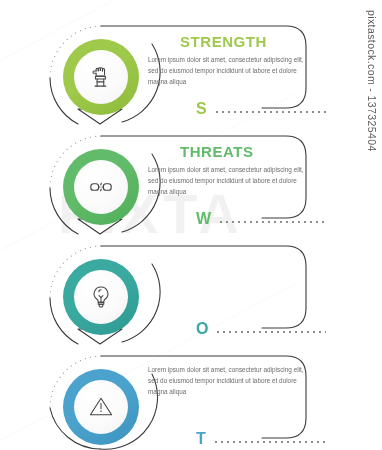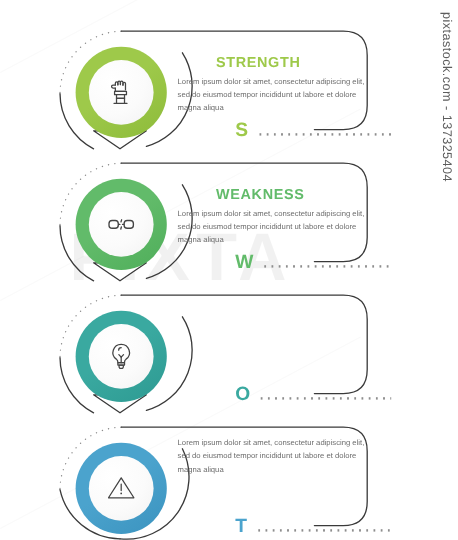--- a/index.html
+++ b/index.html
@@ -44,24 +44,24 @@
 
   
   .text-block {
     position: absolute;
     left: 148px;
     top: 20px;
     width: 160px;
   }
   .swot-title {
     font-family: "Liberation Sans", sans-serif;
-    font-size: 12px;
+    font-size: 15px;
     font-weight: bold;
     letter-spacing: 0.55px;
-    margin: 12px 0 5px 0;
+    margin: 0 0 5px 0;
     line-height: 1;
     padding-left: 32px;
   }
   .swot-desc {
     font-family: "Liberation Sans", sans-serif;
     font-size: 6.4px;
     line-height: 1.72;
     color: #6c6c6c;
     margin: 0;
     width: 156px;
@@ -238,21 +238,21 @@
           <rect x="19" y="12" width="9.5" height="8" rx="3.2"></rect>
           <path d="M14.6 16h-1.2"></path>
           <path d="M18.6 16h-1.2"></path>
           <path d="M15.8 13.4l.6-2.1"></path>
           <path d="M16.2 18.6l-.6 2.1"></path>
         </svg>
       </div>
     </div>
 
     <div class="text-block">
-      <div class="swot-title" style="color: rgb(98, 187, 106);">WEAKNESS</div>
+      <div class="swot-title" style="color: rgb(98, 187, 106);">THREATS</div>
       <div class="swot-desc">Lorem ipsum dolor sit amet, consectetur adipiscing elit, sed do eiusmod tempor incididunt ut labore et dolore magna aliqua</div>
     </div>
 
     <div class="letter-row">
       <span class="big-letter" style="color: rgb(98, 187, 106);">W</span>
       <span class="dot-tail"></span>
     </div>
   </div>
 
   <div class="swot-row r2">

